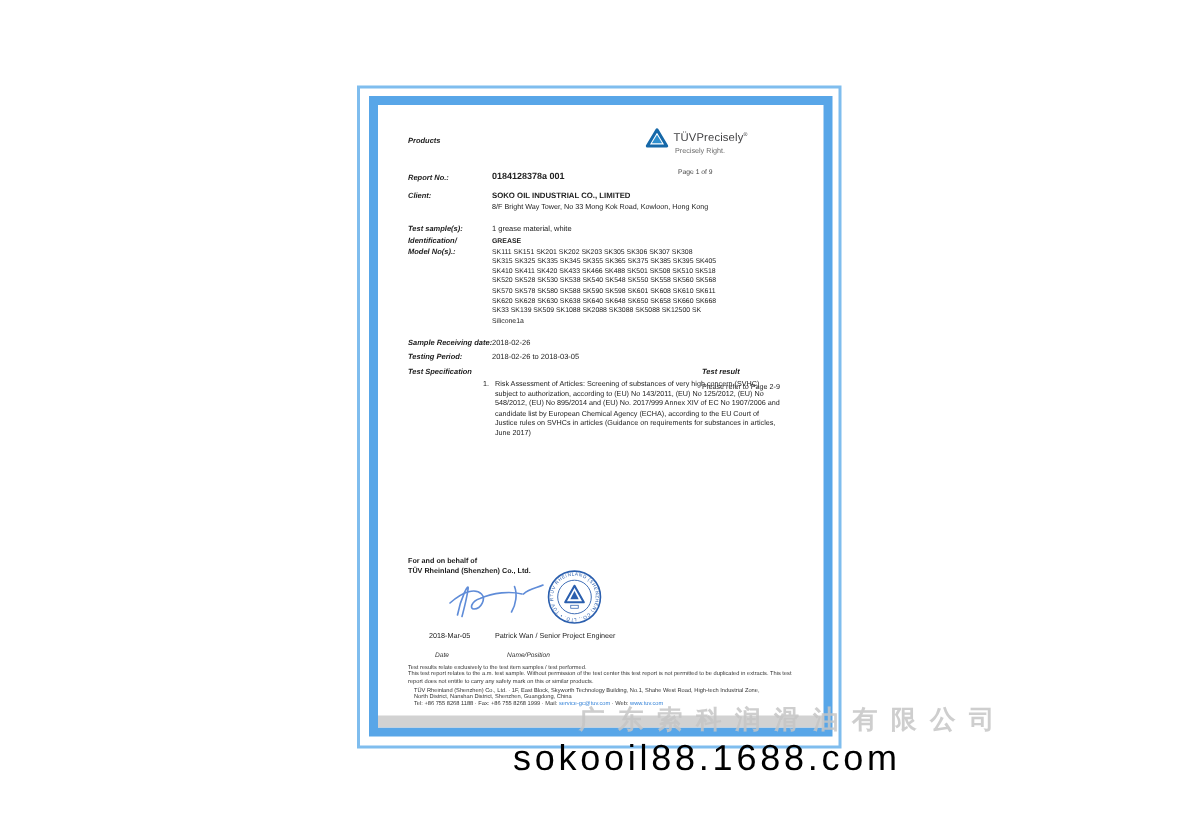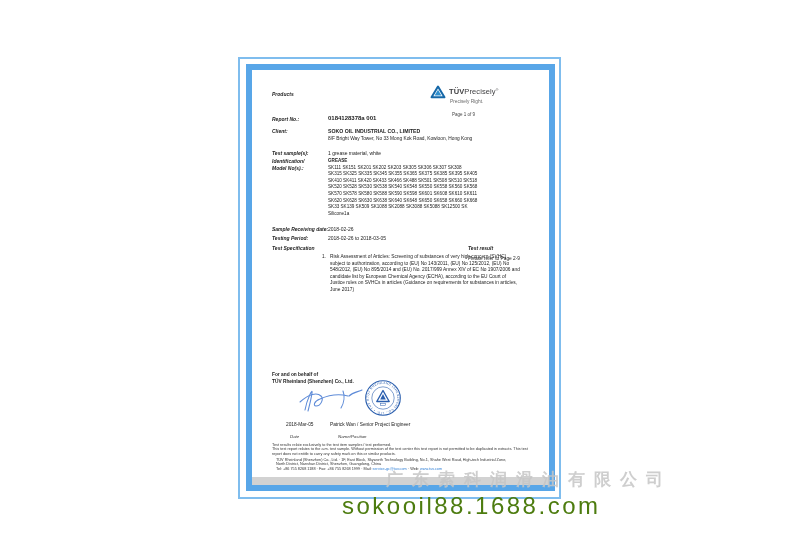--- a/index.html
+++ b/index.html
@@ -20,21 +20,21 @@
   .lbl { font-size:5px; font-weight:bold; font-style:italic; color:#1c1c1c; white-space:nowrap; }
   .val { font-size:5px; color:#222; white-space:nowrap; }
   .val-bold { font-weight:bold; }
   .tiny { font-size:3.8px; color:#333; line-height:4.4px; }
 
   .products { left:272px; top:91px; }
 
   
   .logo-tri { left:430px; top:85px; width:16px; height:14px; }
   .logo-text { left:449px; top:87px; font-size:7.5px; color:#3f3f41; letter-spacing:0.1px; white-space:nowrap; }
-  .logo-text .bold { font-weight:bold; }
+  .logo-text .bold { font-weight:normal; }
   .logo-reg { font-size:3.5px; vertical-align:super; }
   .logo-tagline { left:450px; top:99px; font-size:4.8px; color:#6a6a6a; white-space:nowrap; }
   .page-indicator { left:452px; top:112px; font-size:4.5px; color:#444; }
 
   
   .l-col { left:272px; }
   .v-col { left:328px; }
   .report-no { top:115px; font-size:6px; }
   .client-name { top:128px; font-size:5.2px; }
   .client-addr { top:136px; font-size:4.8px; }
@@ -60,21 +60,21 @@
 
   
   .foot-disc { left:272px; top:443px; width:270px; }
   .foot-addr { left:276px; top:458px; width:268px; }
   .link { color:#2f7fd6; }
 
   
   .wm-cn { left:386px; top:468px; font-size:17px; font-weight:bold; letter-spacing:9px;
            color:#c6c6c6; opacity:0.85; z-index:6; white-space:nowrap; font-family:Liberation Mono, monospace; }
   .wm-site { left:342px; top:492px; font-size:24px; letter-spacing:2.5px;
-             color:#4d7c0f; z-index:6; white-space:nowrap; }
+             color:#000000; z-index:6; white-space:nowrap; }
 </style>
 </head>
 <body>
 
 <div id="canvas">
 
   <div class="abs doc-outer"></div>
   <div class="abs doc-frame"></div>
   <div class="abs doc-shadow-strip"></div>
 

